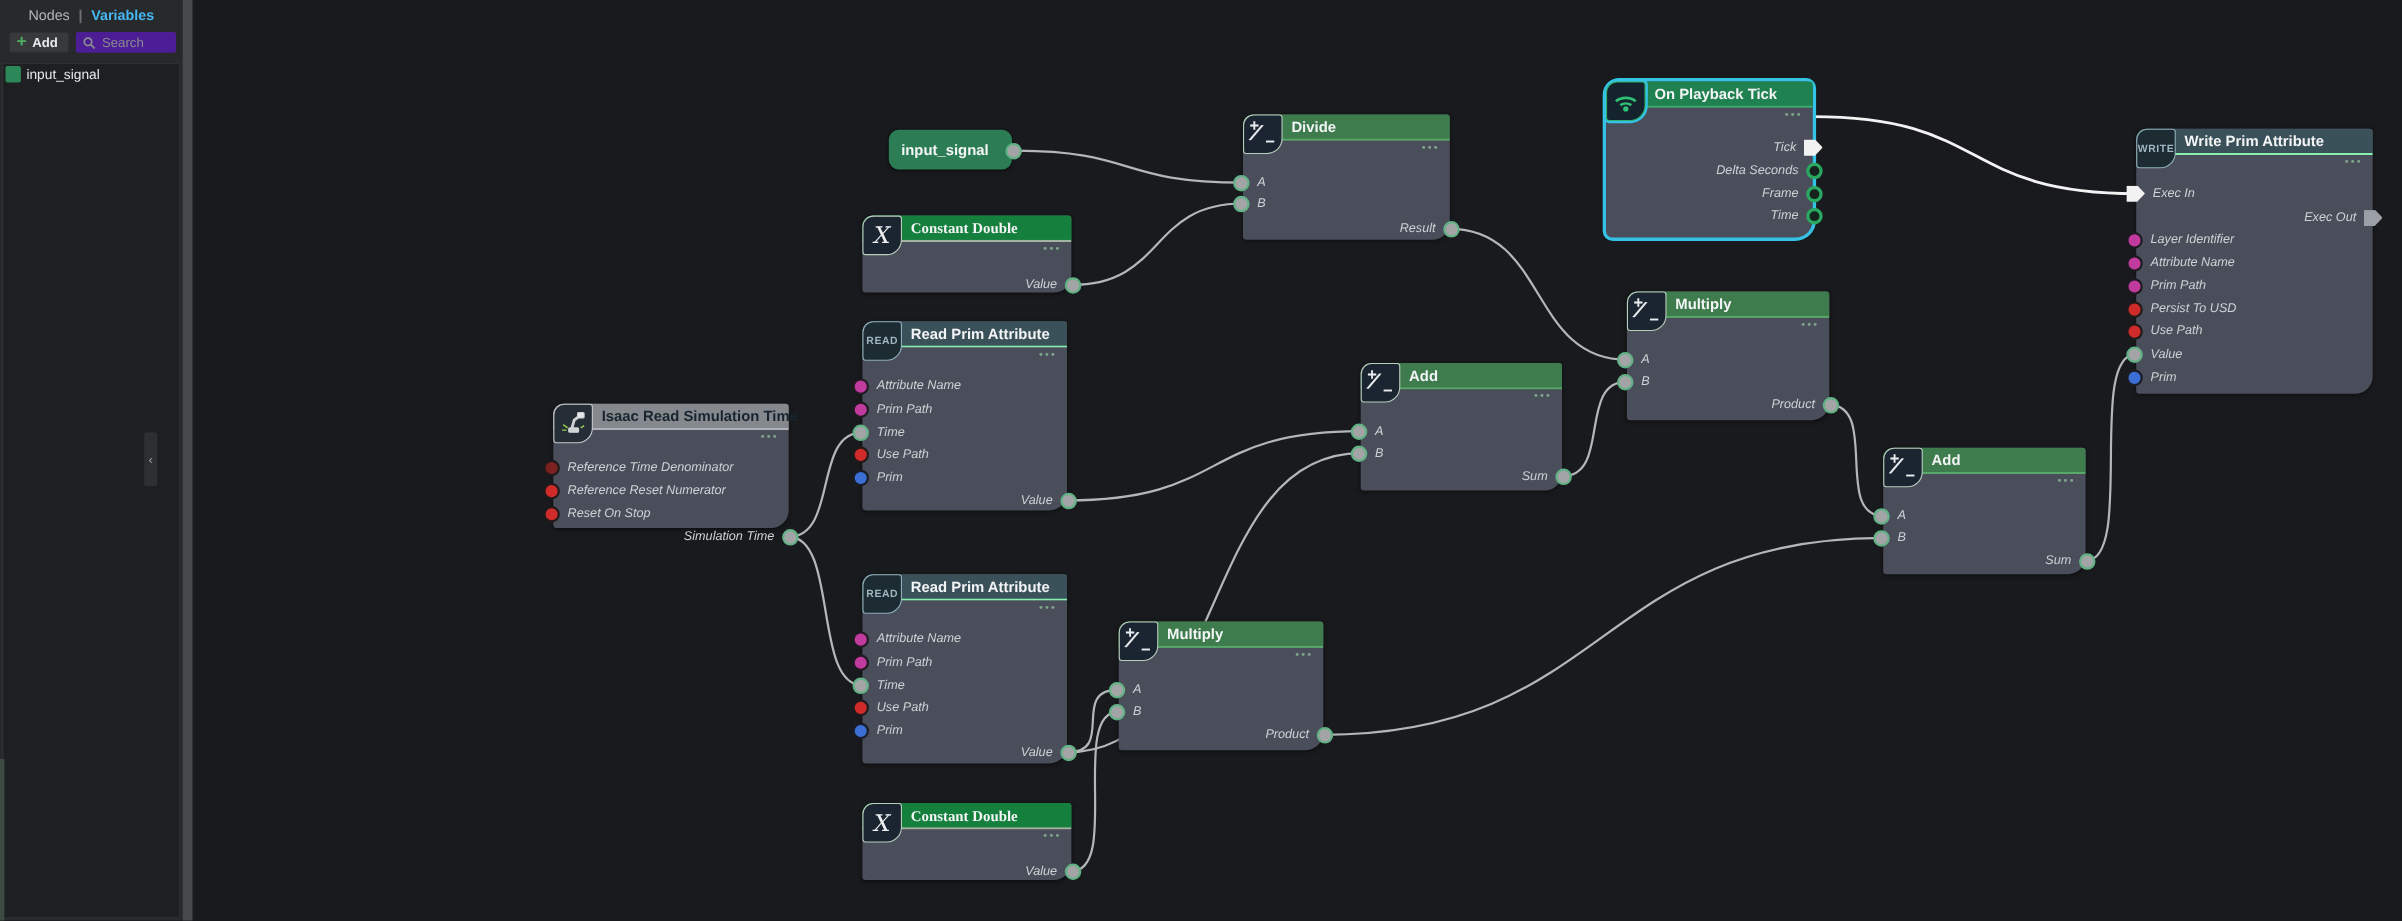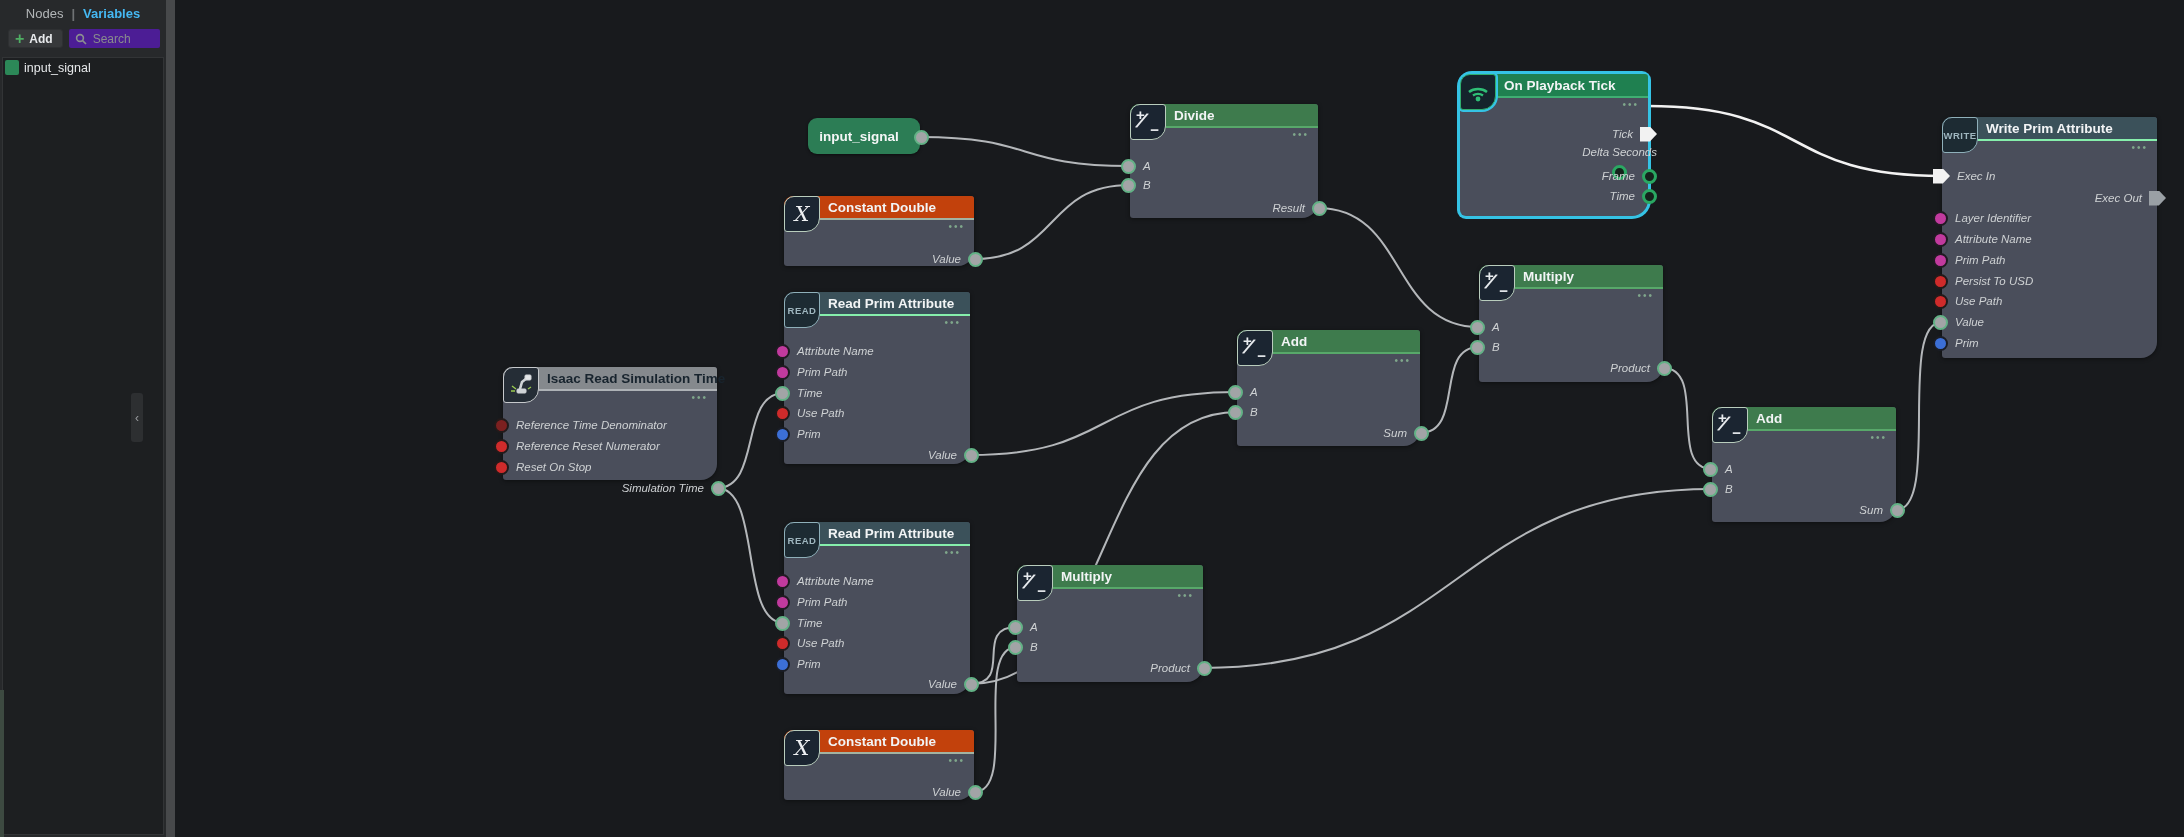--- a/index.html
+++ b/index.html
@@ -53,21 +53,21 @@
   .ntitle { position:absolute; left:44px; top:0; line-height:23px; font-size:13.5px;
             font-weight:bold; color:#f2f4f5; white-space:nowrap; }
   .nicon { position:absolute; left:0; top:0; width:36px; height:36px; z-index:3;
            background:#1b2531; border:1.5px solid #b9cdbd; border-radius:10px 3px 14px 3px;
            display:flex; align-items:center; justify-content:center; overflow:hidden; }
   .ndots { position:absolute; top:27px; right:9px; color:#7fa68b; font-size:10px;
            letter-spacing:2px; line-height:8px; cursor:pointer; z-index:4; }
 
   .t-math .nhead   { background:#3e7b4d; border-bottom:2px solid #58a86a; }
   .t-event .nhead  { background:#1f8050; border-bottom:2px solid #3fae72; }
-  .t-const .nhead  { background:#c2410c; border-bottom:2px solid #a2b3a2; }
+  .t-const .nhead  { background:#15803d; border-bottom:2px solid #a2b3a2;font-family:Liberation Serif, serif; }
   .t-read .nhead, .t-write .nhead { background:#3b515a; border-bottom:2px solid #86efac; }
   .t-isaac .nhead  { background:#85898d; border-bottom:2px solid #aeb2b6; }
   .t-isaac .ntitle { color:#18242e; }
   .t-read .nicon, .t-write .nicon { border-color:#8fb0ba; background:#1d2b33; }
   .t-isaac .nicon { border-color:#c6c9cc; background:#252d36; }
   .t-event .nicon { border-color:#2fae6e; background:#15242c; }
   .node.selected { box-shadow:0 0 0 3px #35c3e5; border-radius:12px 6px 16px 6px; }
   .node.selected .nicon { box-shadow:0 0 0 2px #35c3e5; }
 
   
@@ -392,21 +392,21 @@
             <path d="M4 12 a12 9 0 0 1 18 0" stroke="#2fbf76" stroke-width="2.4"></path>
             <path d="M8 15.5 a7.5 5.6 0 0 1 10 0" stroke="#2fbf76" stroke-width="2.4"></path>
             <circle cx="13" cy="19" r="2.4" fill="#2fbf76"></circle>
           </svg>
         </span>
         <span class="ndots">•••</span>
         <div class="port out" style="right: -9px; top: 51px; flex-direction: row;">
           <label>Tick</label>
           <span class="pexec px-white"></span>
         </div>
-        <div class="port out" style="right: -9px; top: 72px; flex-direction: column;">
+        <div class="port out" style="right: -9px; top: 72px; flex-direction: row;">
           <label>Delta Seconds</label>
           <span class="pdot pd-hollow"></span>
         </div>
         <div class="port out" style="right: -9px; top: 93px; flex-direction: row;">
           <label>Frame</label>
           <span class="pdot pd-hollow"></span>
         </div>
         <div class="port out" style="right: -9px; top: 113px; flex-direction: row;">
           <label>Time</label>
           <span class="pdot pd-hollow"></span>

